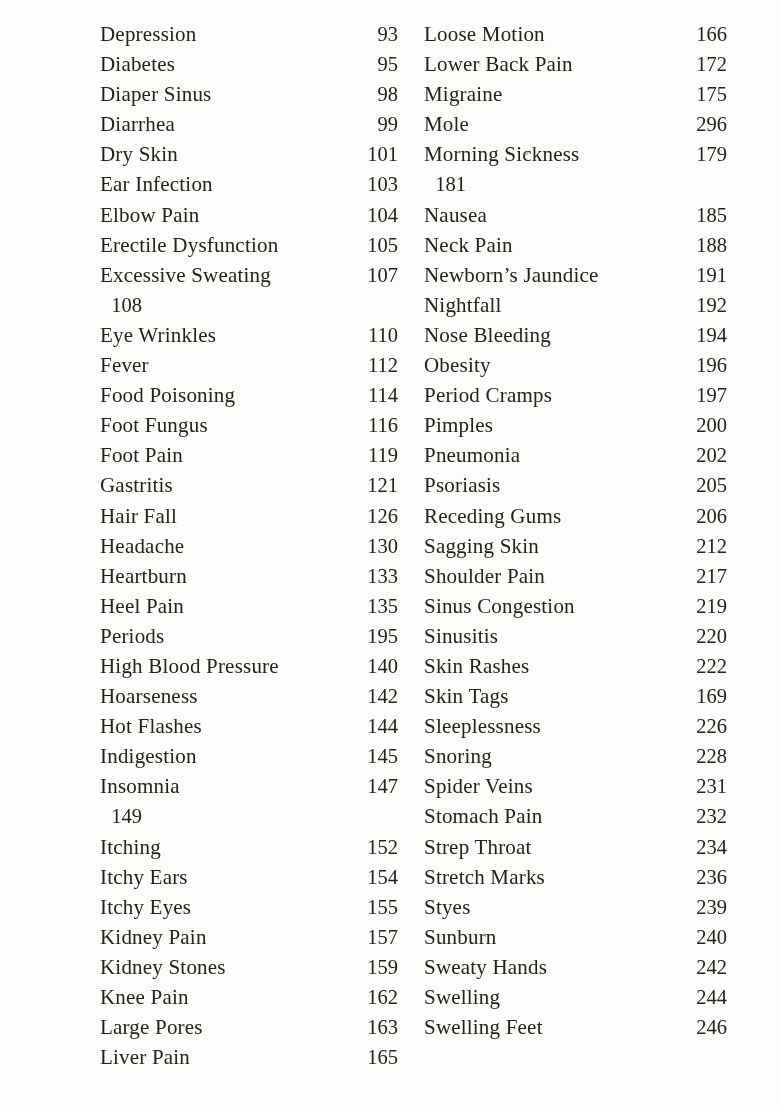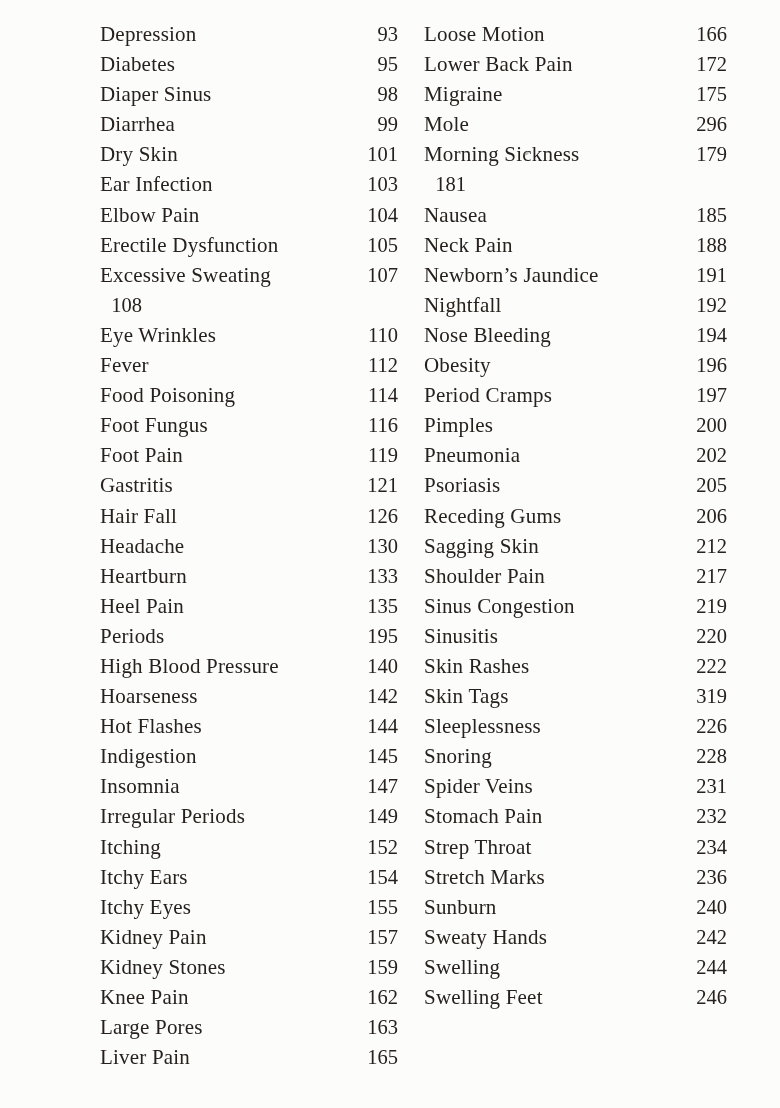--- a/index.html
+++ b/index.html
@@ -161,21 +161,20 @@
       </div>
       <div class="row">
         <span class="title">Indigestion</span>
         <span class="pagenum">145</span>
       </div>
       <div class="row">
         <span class="title">Insomnia</span>
         <span class="pagenum">147</span>
       </div>
       <div class="row">
-        <span class="title">Irregular Periods</span>
         <span class="pagenum">149</span>
       </div>
       <div class="row">
         <span class="title">Itching</span>
         <span class="pagenum">152</span>
       </div>
       <div class="row">
         <span class="title">Itchy Ears</span>
         <span class="pagenum">154</span>
       </div>
@@ -287,21 +286,21 @@
       <div class="row">
         <span class="title">Sinusitis</span>
         <span class="pagenum">220</span>
       </div>
       <div class="row">
         <span class="title">Skin Rashes</span>
         <span class="pagenum">222</span>
       </div>
       <div class="row">
         <span class="title">Skin Tags</span>
-        <span class="pagenum">319</span>
+        <span class="pagenum">169</span>
       </div>
       <div class="row">
         <span class="title">Sleeplessness</span>
         <span class="pagenum">226</span>
       </div>
       <div class="row">
         <span class="title">Snoring</span>
         <span class="pagenum">228</span>
       </div>
       <div class="row">
@@ -312,20 +311,24 @@
         <span class="title">Stomach Pain</span>
         <span class="pagenum">232</span>
       </div>
       <div class="row">
         <span class="title">Strep Throat</span>
         <span class="pagenum">234</span>
       </div>
       <div class="row">
         <span class="title">Stretch Marks</span>
         <span class="pagenum">236</span>
+      </div>
+      <div class="row">
+        <span class="title">Styes</span>
+        <span class="pagenum">239</span>
       </div>
       <div class="row">
         <span class="title">Sunburn</span>
         <span class="pagenum">240</span>
       </div>
       <div class="row">
         <span class="title">Sweaty Hands</span>
         <span class="pagenum">242</span>
       </div>
       <div class="row">

